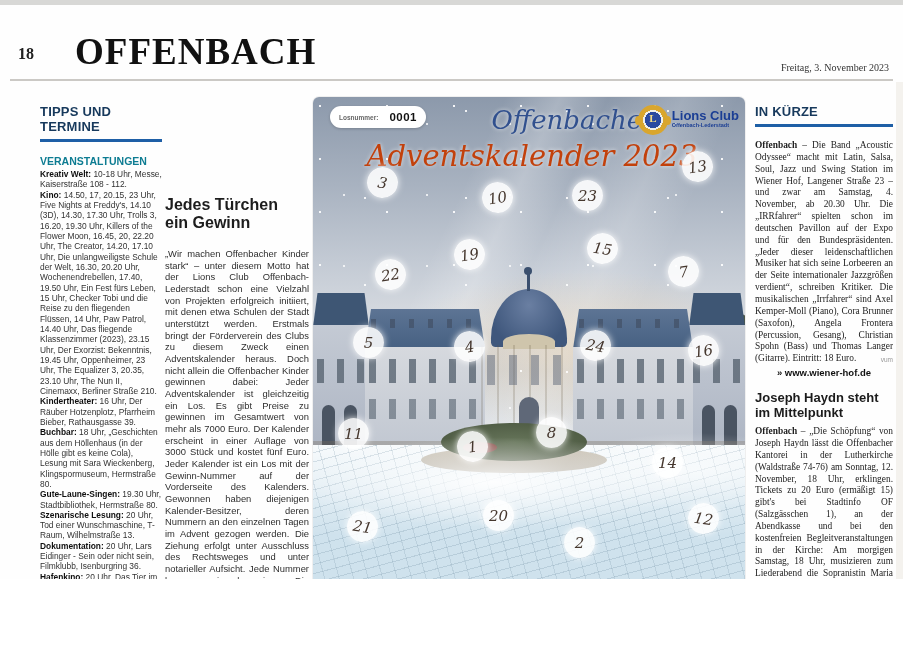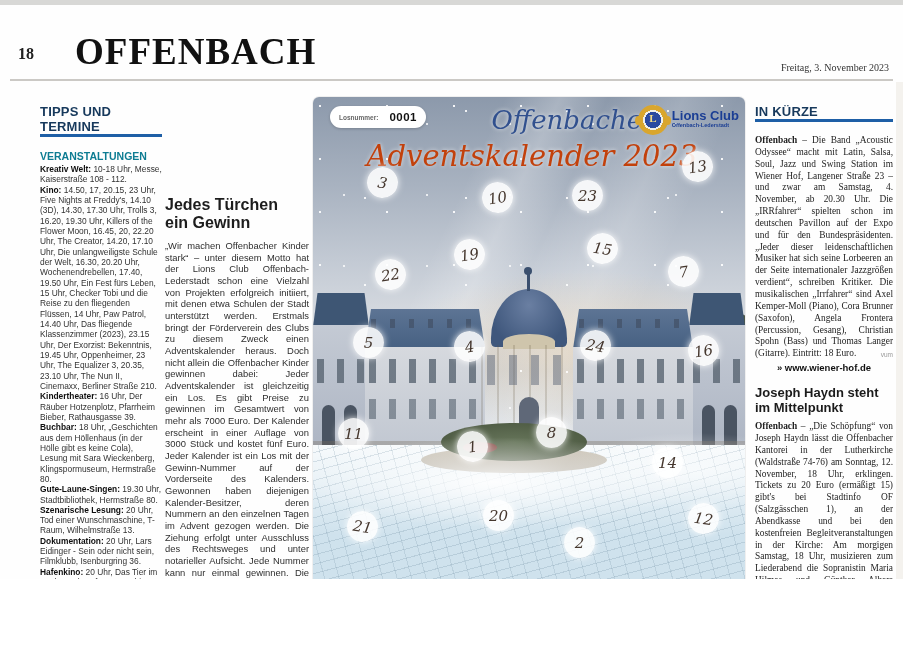--- a/index.html
+++ b/index.html
@@ -9,31 +9,31 @@
   .edge-right { position:absolute; top:82px; right:0; width:7px; height:571px; background:#f4f2ee; }
 
   
   .pagenum { position:absolute; top:45px; left:18px; font:bold 16px "Liberation Serif",serif; color:#222; }
   .masthead { position:absolute; top:30px; left:75px; font:bold 37px "Liberation Serif",serif; letter-spacing:1px; color:#111; }
   .dateline { position:absolute; top:62px; right:14px; font:10px "Liberation Serif",serif; color:#333; }
   .rule { position:absolute; top:79px; left:10px; width:883px; height:2px; background:#cbc9c5; }
 
   
   .sec-head { font-weight:bold; font-size:13px; letter-spacing:.2px; color:#17395c;
-              border-bottom:3px solid #1e5fa6; margin-bottom:13px; }
+              border-bottom:3px solid #1e5fa6; padding-bottom:5px; margin-bottom:13px; }
 
   
   .left { position:absolute; top:104px; left:40px; width:122px; height:546px; overflow:hidden; }
   .group-head { font-weight:bold; font-size:10.5px; color:#0d7c92; margin:0 0 2px; }
   .item { font-size:8.4px; line-height:1.23; color:#323232; margin:0; overflow-wrap:break-word; }
   .item b { color:#0f0f0f; }
 
   
   .article { position:absolute; top:196px; left:165px; width:144px; }
-  .art-head { font-size:16px; line-height:1.13; font-weight:bold; color:#1d1d1d; margin-bottom:8px; }
+  .art-head { font-size:16px; line-height:1.13; font-weight:bold; color:#1d1d1d; margin-bottom:16px; }
   .art-body { font-size:9.4px; line-height:1.24; color:#2e2e2e; text-align:justify; overflow-wrap:break-word; }
 
   
   .calendar { position:absolute; top:97px; left:313px; width:432px; height:548px;
               border-radius:6px; overflow:hidden; box-shadow:0 0 0 1px rgba(0,0,0,.06); }
   .sky { position:absolute; inset:0;
     background-image:
       radial-gradient(circle 1.1px at 7px 9px,  rgba(255,255,255,.9) 80%, transparent),
       radial-gradient(circle .9px  at 31px 27px, rgba(255,255,255,.75) 80%, transparent),
       radial-gradient(circle 1.3px at 52px 14px, rgba(255,255,255,.85) 80%, transparent),

